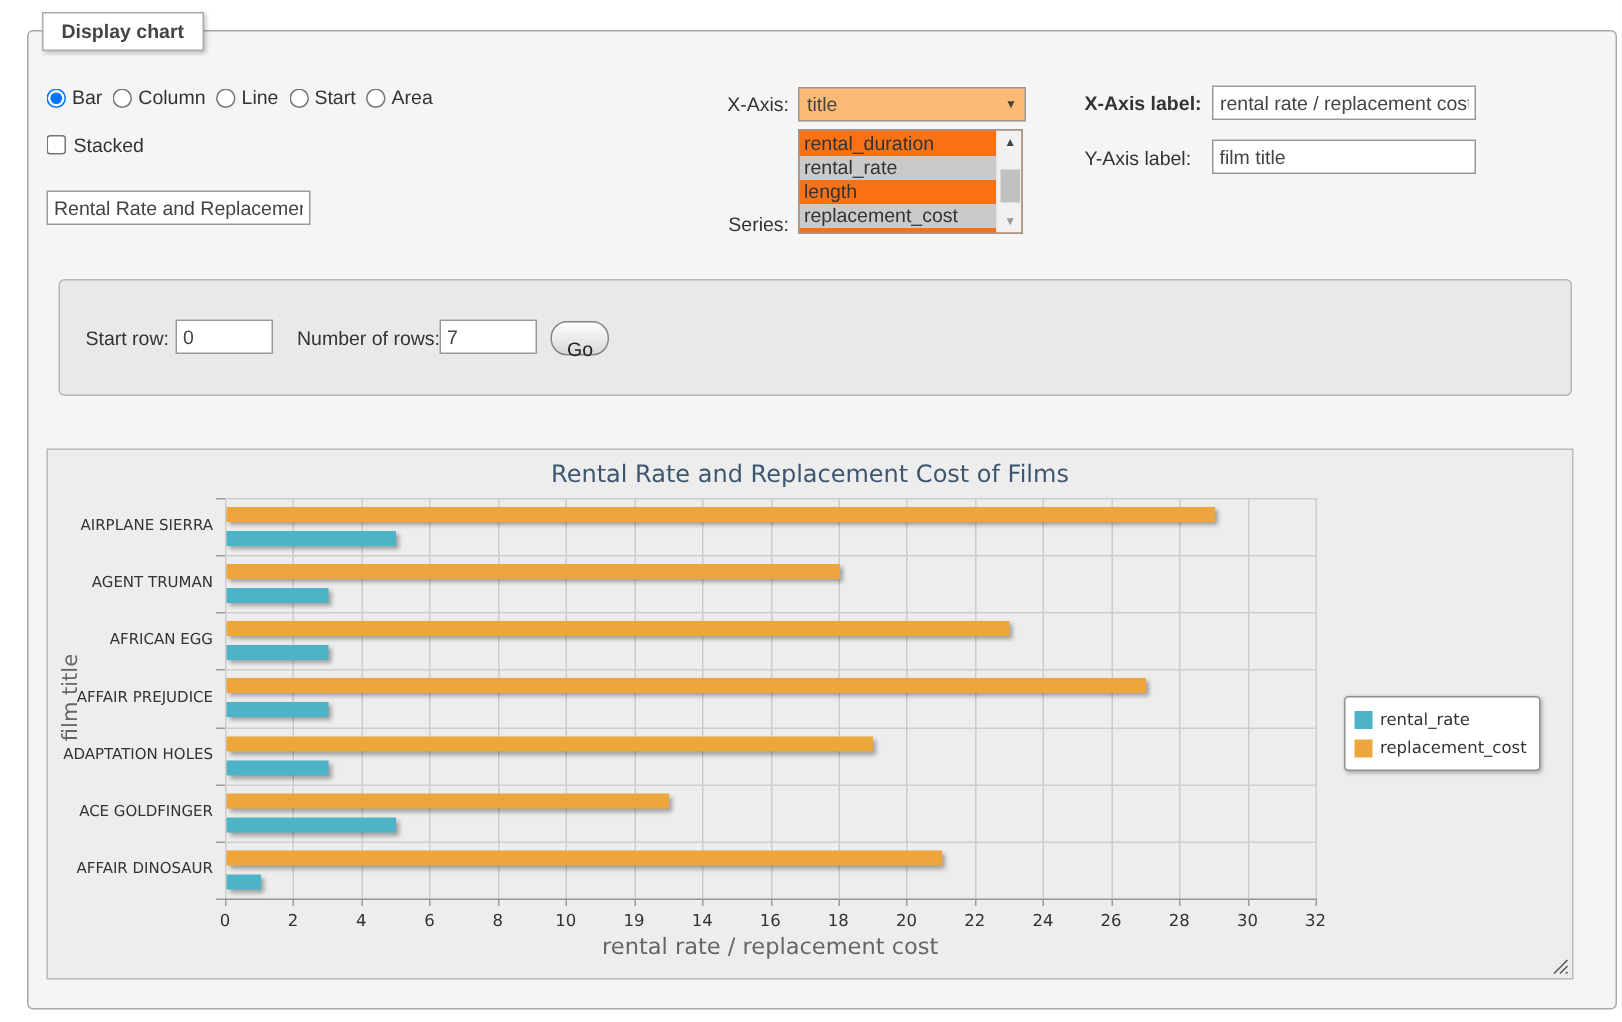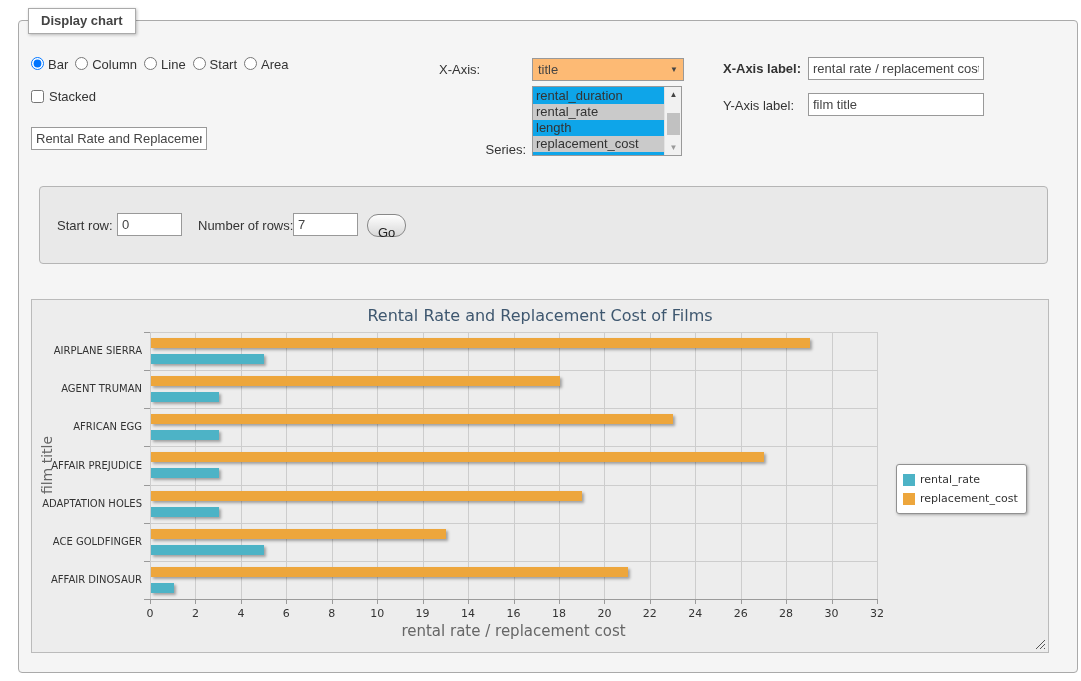--- a/index.html
+++ b/index.html
@@ -7,41 +7,41 @@
   .page { position:relative; width:1081px; height:681px; overflow:hidden; }
 
   
   .fieldset-main { position:absolute; left:18px; top:20px; width:1060px; height:653px;
     background:#f5f5f5; border:1px solid #aaa; border-radius:4px; }
   .legend-box { position:absolute; left:28px; top:8px; z-index:3; background:#fff; border:1px solid #aaa;
     padding:4px 12px 5px; font-weight:bold; color:#444; box-shadow:1px 1px 3px rgba(0,0,0,.25); }
 
   
   .radio-row { position:absolute; left:12px; top:36px; display:flex; align-items:center; }
-  .radio-row label { display:flex; align-items:flex-start; margin-right:7px; cursor:default; }
+  .radio-row label { display:flex; align-items:flex-end; margin-right:7px; cursor:default; }
   .radio-row input { margin-right:4px; }
   .stacked-row { position:absolute; left:12px; top:68px; display:flex; align-items:center; }
   .stacked-row input { margin-right:5px; }
 
   input[type=text] { border:1px solid #999; background:#fff; font-family:"Liberation Sans",sans-serif;
     font-size:13px; color:#444; padding:2px 4px; height:23px; }
   .title-input { position:absolute; left:12px; top:106px; width:176px; }
 
   .lbl { position:absolute; white-space:nowrap; }
-  .lbl-xaxis   { left:420px; top:41px; width:87px; }
+  .lbl-xaxis   { left:420px; top:41px; width:87px; text-align:right; }
   .lbl-series  { left:420px; top:121px; width:87px; text-align:right; }
   .lbl-xal     { left:704px; top:40px;font-weight:bold; }
   .lbl-yal     { left:704px; top:77px; }
 
   .selectbox { position:absolute; left:513px; top:37px; width:152px; height:23px; background:#fdba74;
     border:1px solid #999; display:flex; align-items:center; padding:0 5px; cursor:default; }
   .selectbox .sel-val { flex:1; color:#444; }
   .selectbox .arrow { font-size:8px; color:#444; }
 
-  .listbox { position:absolute; left:513px; top:65px; width:150px; height:70px; background:#0ea5e9;
+  .listbox { position:absolute; left:513px; top:65px; width:150px; height:70px; background:#f97316;
     border:1px solid #999; overflow:hidden; }
   .listbox .opts { position:absolute; left:0; top:1px; right:17px; }
   .listbox .opt { height:16px; line-height:16px; padding-left:3px; white-space:nowrap; color:#333; }
   .listbox .opt.sel { background:#cacaca; }
   .sbar { position:absolute; right:0; top:0; bottom:0; width:17px; background:#f1f1f1; border-left:1px solid #e3e3e3; }
   .sbtn { position:absolute; left:0; width:17px; height:15px; display:flex; align-items:center; justify-content:center; font-size:8px; }
   .sbtn.up { top:0; color:#444; }
   .sbtn.dn { bottom:0; color:#999; }
   .sthumb { position:absolute; left:2px; width:13px; top:26px; height:22px; background:#c1c1c1; }
 

